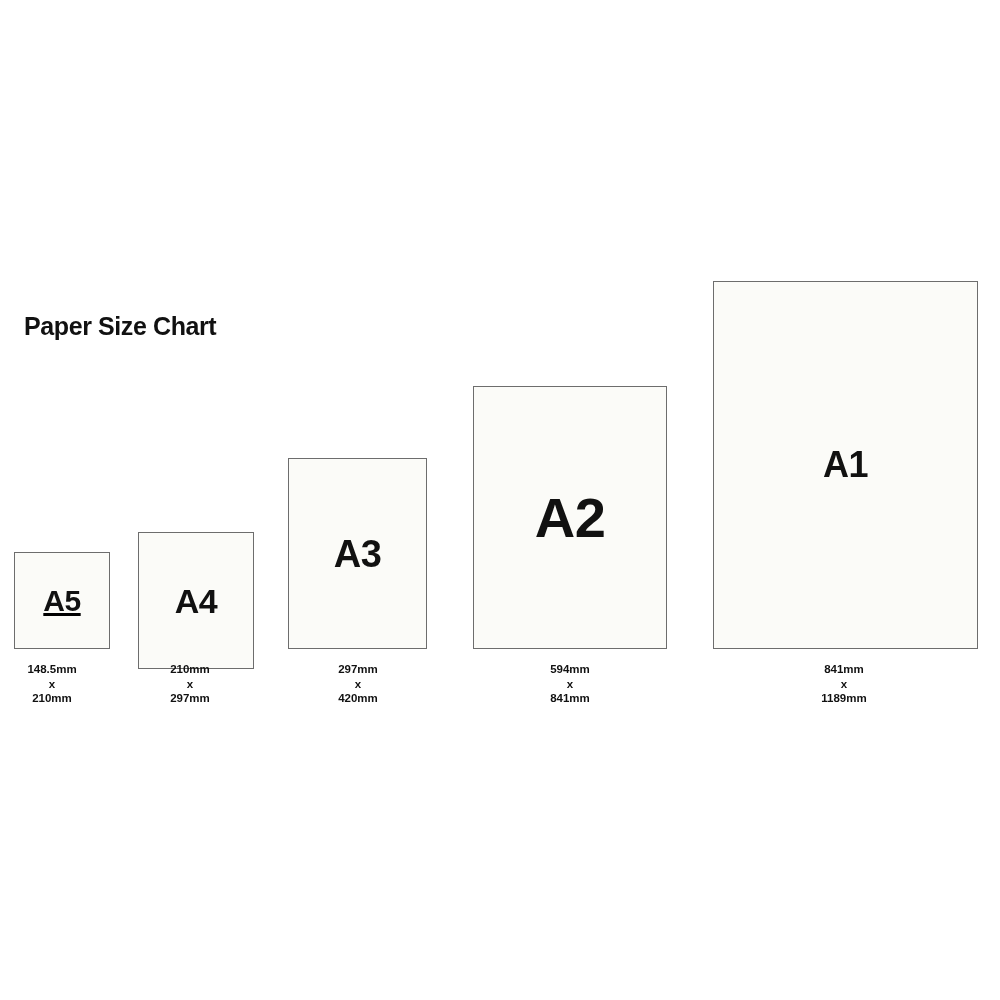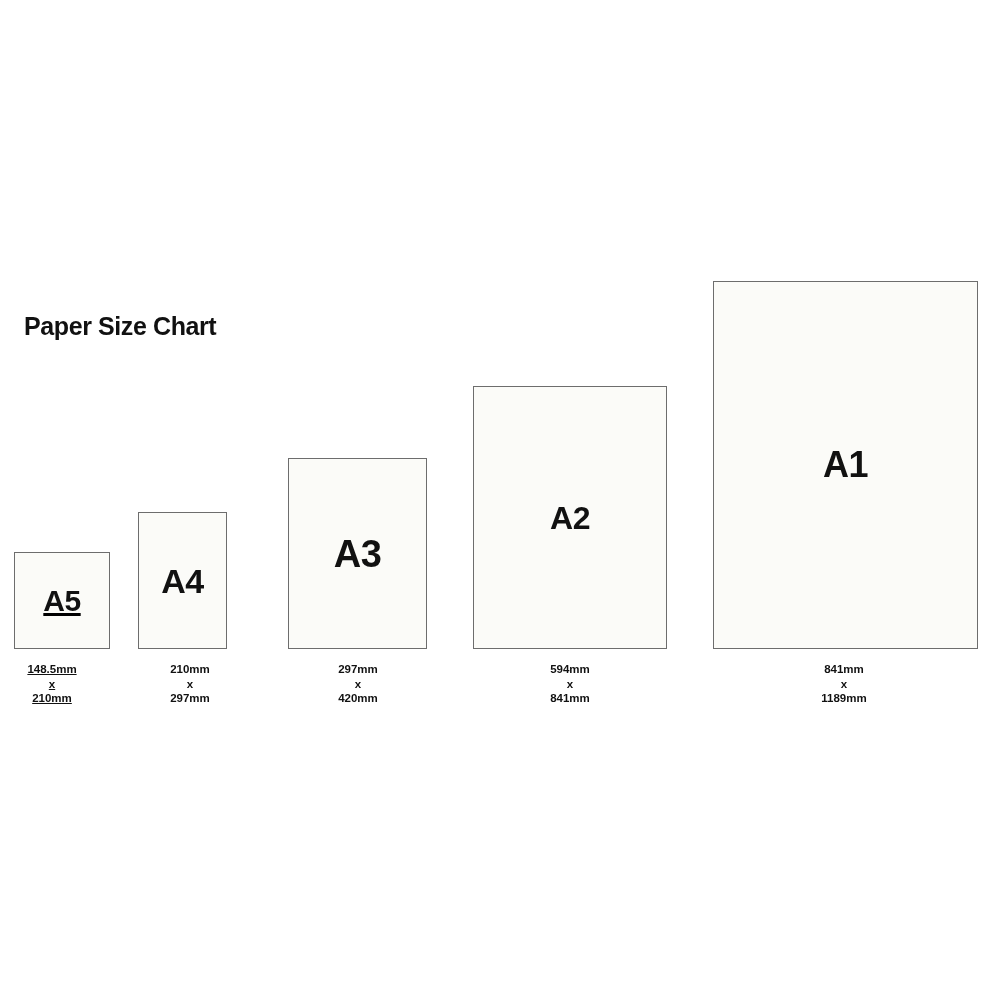--- a/index.html
+++ b/index.html
@@ -63,43 +63,43 @@
 </head>
 <body>
 
 <div id="chart-title">Paper Size Chart</div>
 
 <div id="diagram">
     <div class="paper-item">
       <div class="paper-sheet" style="left: 14px; top: 552px; width: 96px; height: 97px; text-decoration: underline;">
         <span class="paper-label" style="font-size: 30px;">A5</span>
       </div>
-      <div class="paper-dims" style="left: 2px; top: 662px; width: 100px; text-decoration: underline;">148.5mm
+      <div class="paper-dims" style="left: 2px; top: 662px; width: 100px;">148.5mm
 x
 210mm</div>
     </div>
     <div class="paper-item">
-      <div class="paper-sheet" style="left: 138px; top: 512px; width: 89px; height: 137px;">
+      <div class="paper-sheet" style="left: 138px; top: 532px; width: 116px; height: 137px;">
         <span class="paper-label" style="font-size: 34px;">A4</span>
       </div>
       <div class="paper-dims" style="left: 139px; top: 662px; width: 102px;">210mm
 x
 297mm</div>
     </div>
     <div class="paper-item">
       <div class="paper-sheet" style="left: 288px; top: 458px; width: 139px; height: 191px;">
         <span class="paper-label" style="font-size: 38px;">A3</span>
       </div>
       <div class="paper-dims" style="left: 307px; top: 662px; width: 102px;">297mm
 x
 420mm</div>
     </div>
     <div class="paper-item">
       <div class="paper-sheet" style="left: 473px; top: 386px; width: 194px; height: 263px;">
-        <span class="paper-label" style="font-size: 32px; text-align: right;">A2</span>
+        <span class="paper-label" style="font-size: 56px; text-align: right;">A2</span>
       </div>
       <div class="paper-dims" style="left: 519px; top: 662px; width: 102px;">594mm
 x
 841mm</div>
     </div>
     <div class="paper-item">
       <div class="paper-sheet" style="left: 713px; top: 281px; width: 265px; height: 368px;">
         <span class="paper-label" style="font-size: 36px;">A1</span>
       </div>
       <div class="paper-dims" style="left: 793px; top: 662px; width: 102px;">841mm

